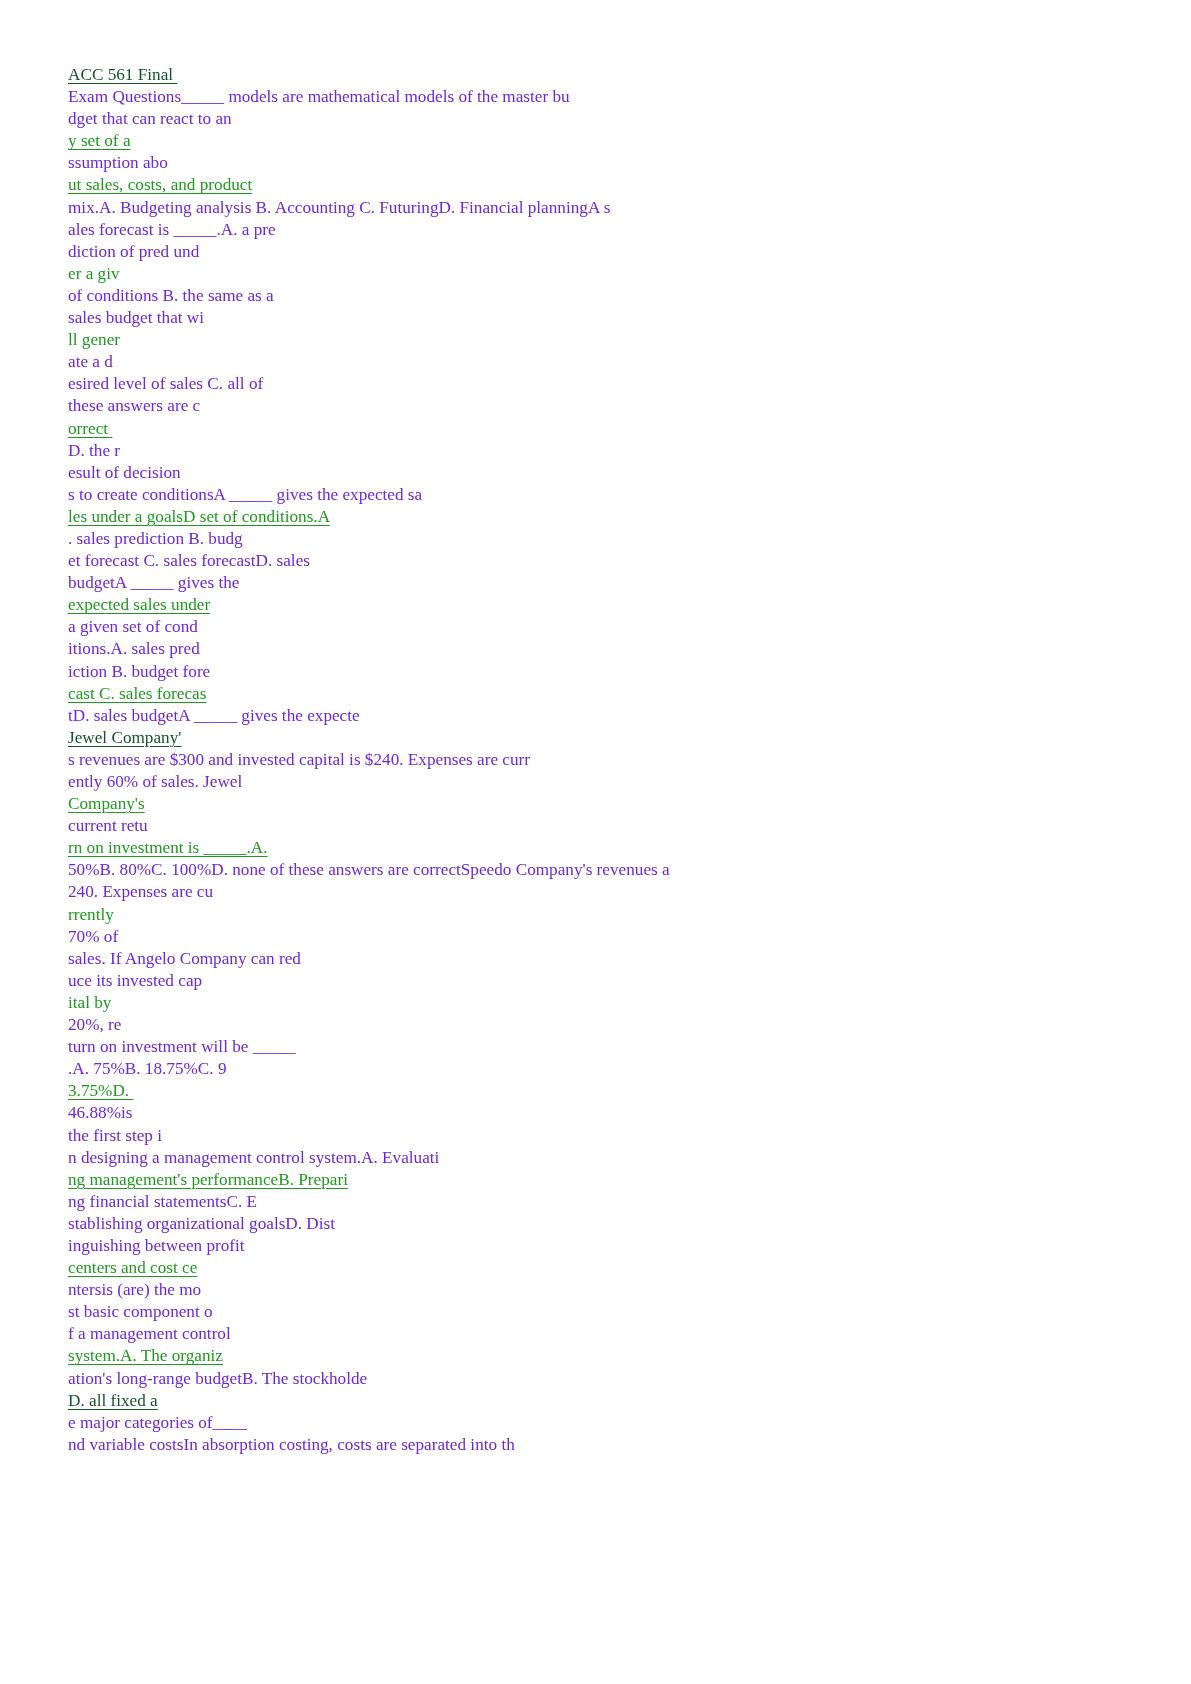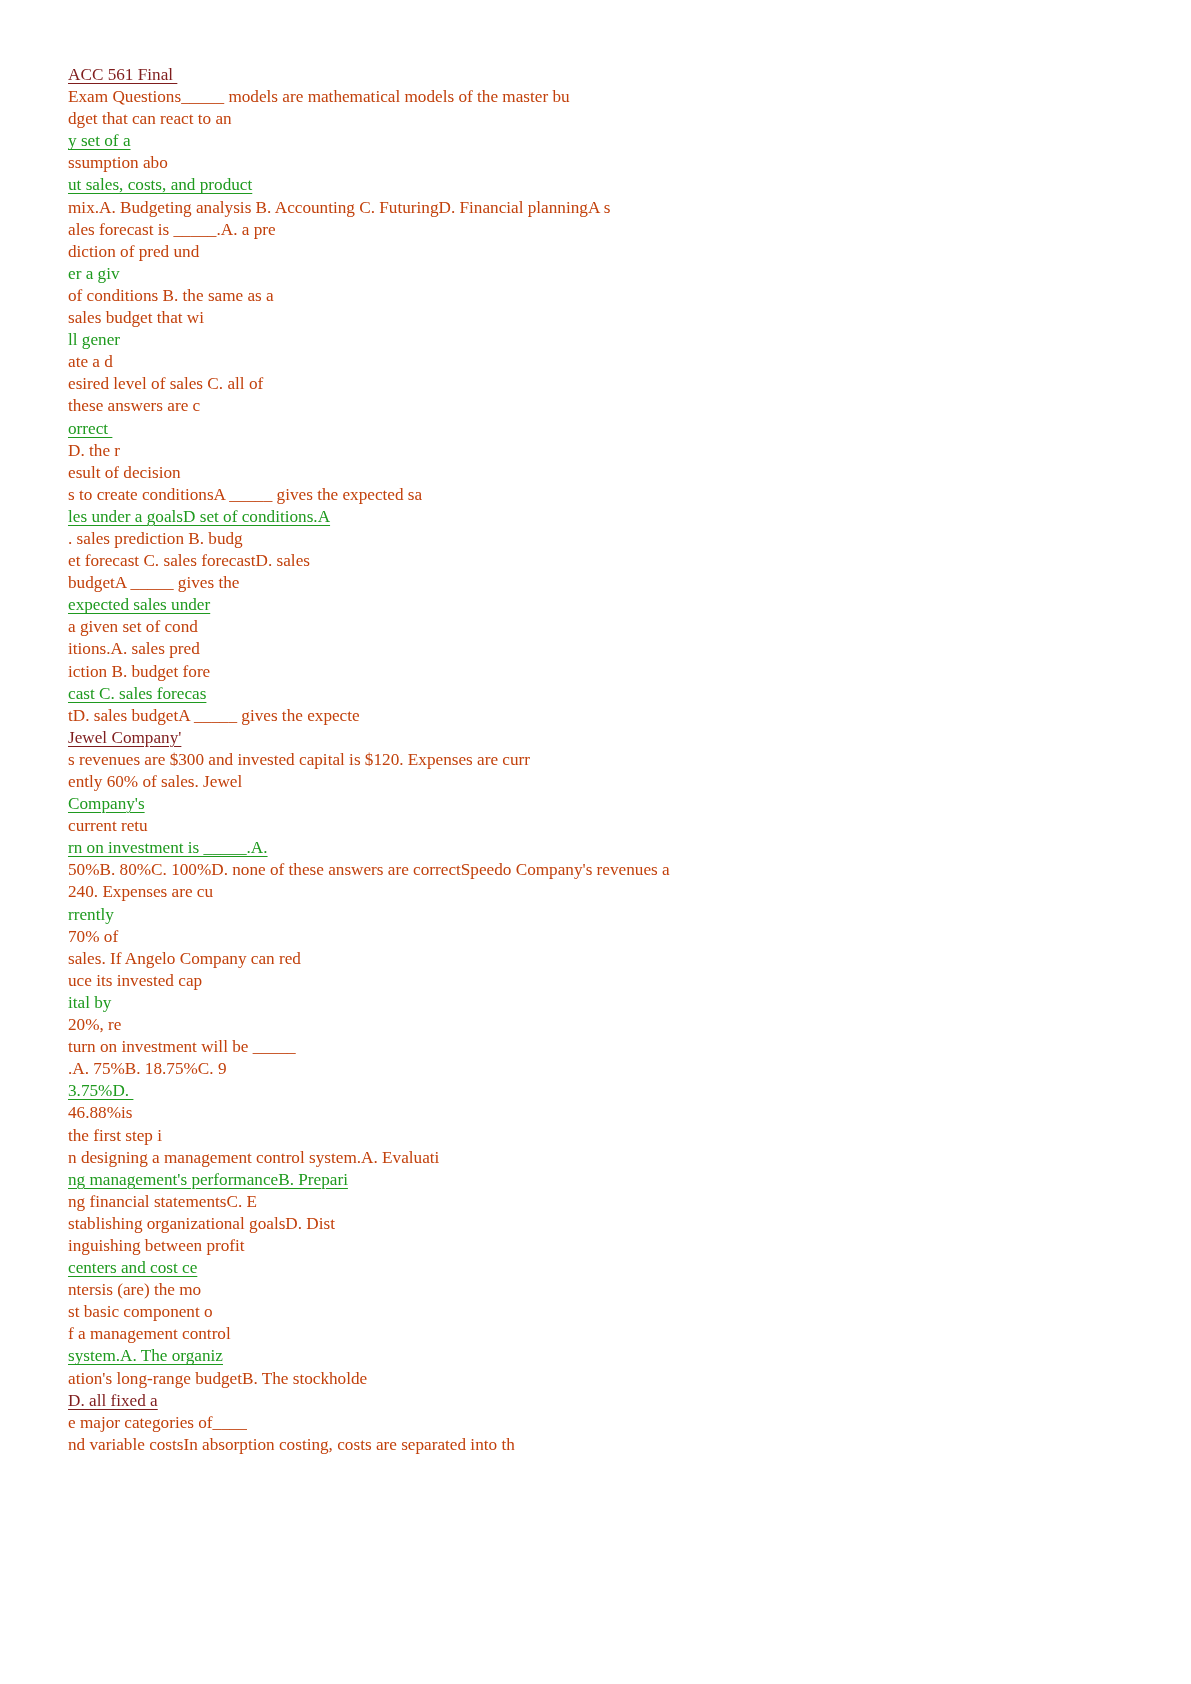--- a/index.html
+++ b/index.html
@@ -32,23 +32,23 @@
       color: #111111;
     }
     .line {
       display: block;
       white-space: pre;
       height: 22.1px;
     }
     .line span {
       display: inline;
     }
-    .c-black { color: #c2410c; }
+    .c-black { color: #6d28d9; }
     .c-green { color: #1f9a1f; }
-    .c-blue  { color: #7f1d1d; font-family: Liberation Serif, serif; }
+    .c-blue  { color: #14532d; font-family: Liberation Serif, serif; }
     .u {
       text-decoration: underline;
       text-decoration-thickness: 1.2px;
       text-underline-offset: 3px;
     }
   </style>
 </head>
 <body>
 
 <div class="page">
@@ -78,21 +78,21 @@
       <div class="line"><span class="c-black">. sales prediction B. budg</span></div>
       <div class="line"><span class="c-black">et forecast C. sales forecastD. sales</span></div>
       <div class="line"><span class="c-black">budgetA _____ gives the</span></div>
       <div class="line"><span class="c-green u">expected sales under</span></div>
       <div class="line"><span class="c-black">a given set of cond</span></div>
       <div class="line"><span class="c-black">itions.A. sales pred</span></div>
       <div class="line"><span class="c-black">iction B. budget fore</span></div>
       <div class="line"><span class="c-green u">cast C. sales forecas</span></div>
       <div class="line"><span class="c-black">tD. sales budgetA _____ gives the expecte</span></div>
       <div class="line"><span class="c-blue u">Jewel Company'</span></div>
-      <div class="line"><span class="c-black">s revenues are $300 and invested capital is $120. Expenses are curr</span></div>
+      <div class="line"><span class="c-black">s revenues are $300 and invested capital is $240. Expenses are curr</span></div>
       <div class="line"><span class="c-black">ently 60% of sales. Jewel</span></div>
       <div class="line"><span class="c-green u">Company's</span></div>
       <div class="line"><span class="c-black">current retu</span></div>
       <div class="line"><span class="c-green u">rn on investment is _____.A.</span></div>
       <div class="line"><span class="c-black">50%B. 80%C. 100%D. none of these answers are correctSpeedo Company's revenues a</span></div>
       <div class="line"><span class="c-black">240. Expenses are cu</span></div>
       <div class="line"><span class="c-green">rrently</span></div>
       <div class="line"><span class="c-black">70% of</span></div>
       <div class="line"><span class="c-black">sales. If Angelo Company can red</span></div>
       <div class="line"><span class="c-black">uce its invested cap</span></div>

